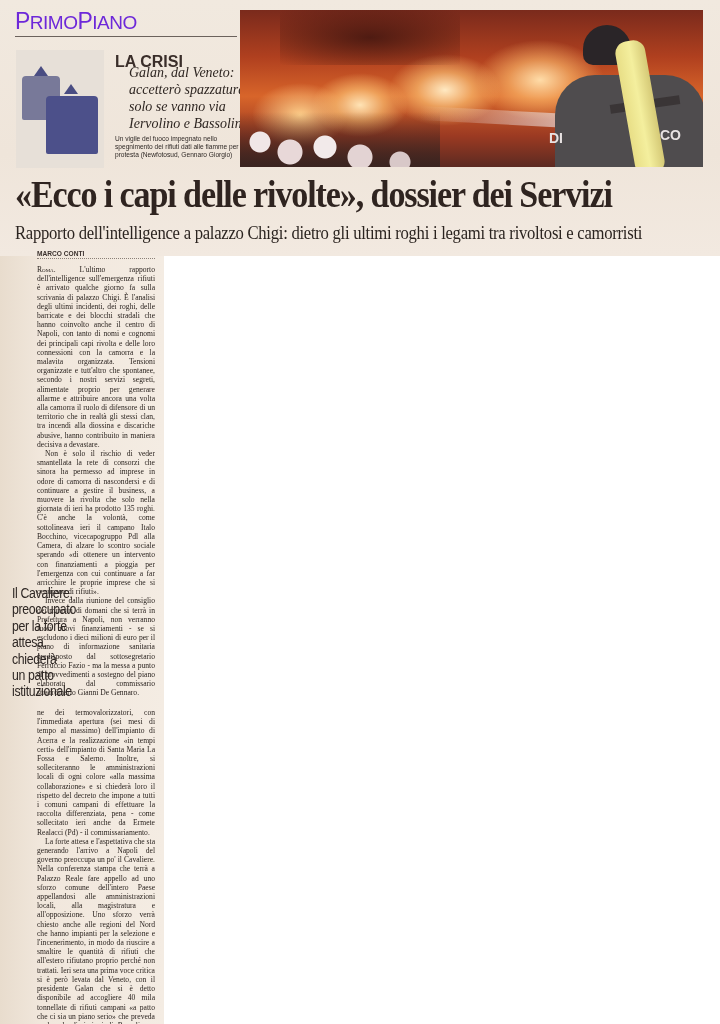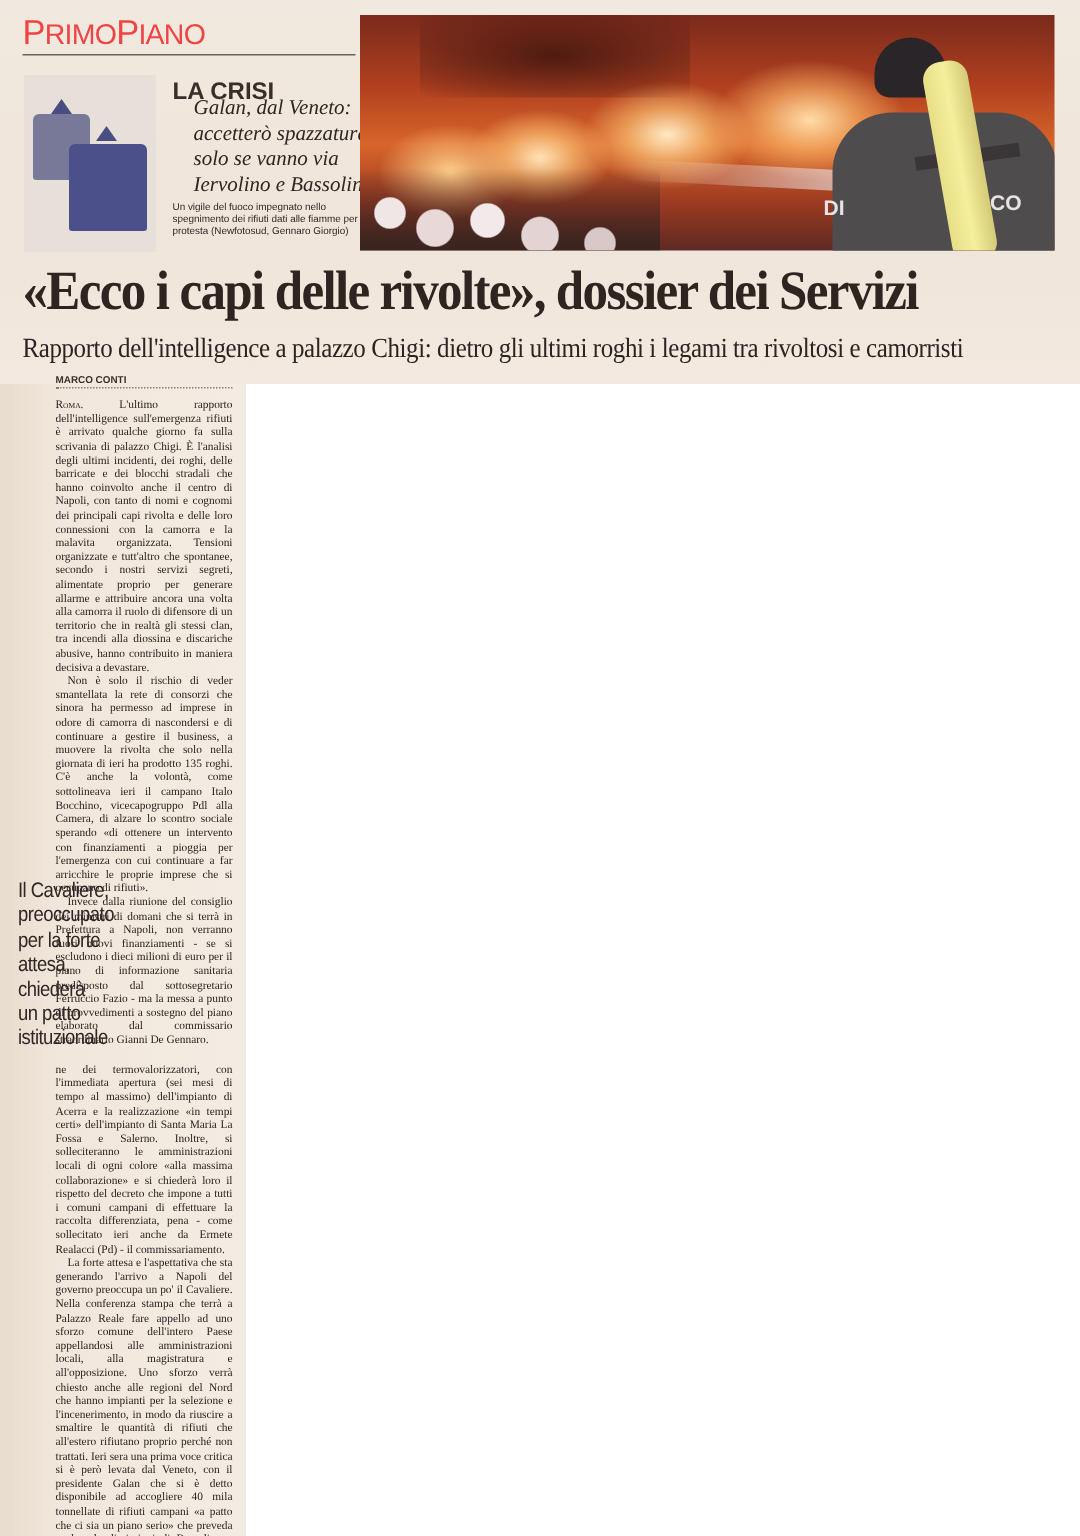--- a/index.html
+++ b/index.html
@@ -13,21 +13,21 @@
       position: absolute; left: 0; top: 0; width: 720px; height: 256px;
       background: linear-gradient(180deg, #f1e9df 0%, #efe5da 60%, #f2e9e0 100%);
     }
     .paper-col {
       position: absolute; left: 0; top: 256px; width: 164px; height: 768px;
       background: linear-gradient(90deg, #e8dccd 0%, #f1e7dc 25%, #f4ece3 100%);
     }
     .section-label {
       position: absolute; left: 15px; top: 8px;
       font-family: "Liberation Sans", sans-serif; font-size: 19px; letter-spacing: -0.5px;
-      color: #ef4444; font-stretch: condensed;
+      color: #6d28d9; font-stretch: condensed;
     }
     .section-label .big { font-size: 23px; }
     .section-rule {
       position: absolute; left: 15px; top: 36px; width: 222px; height: 1px; background: #6b625c;
     }
     .bags {
       position: absolute; left: 16px; top: 50px; width: 88px; height: 118px;
       background: #e7e0d8;
     }
     .bag { position: absolute; background: #5c5f8a; border-radius: 4px 4px 2px 2px; }

